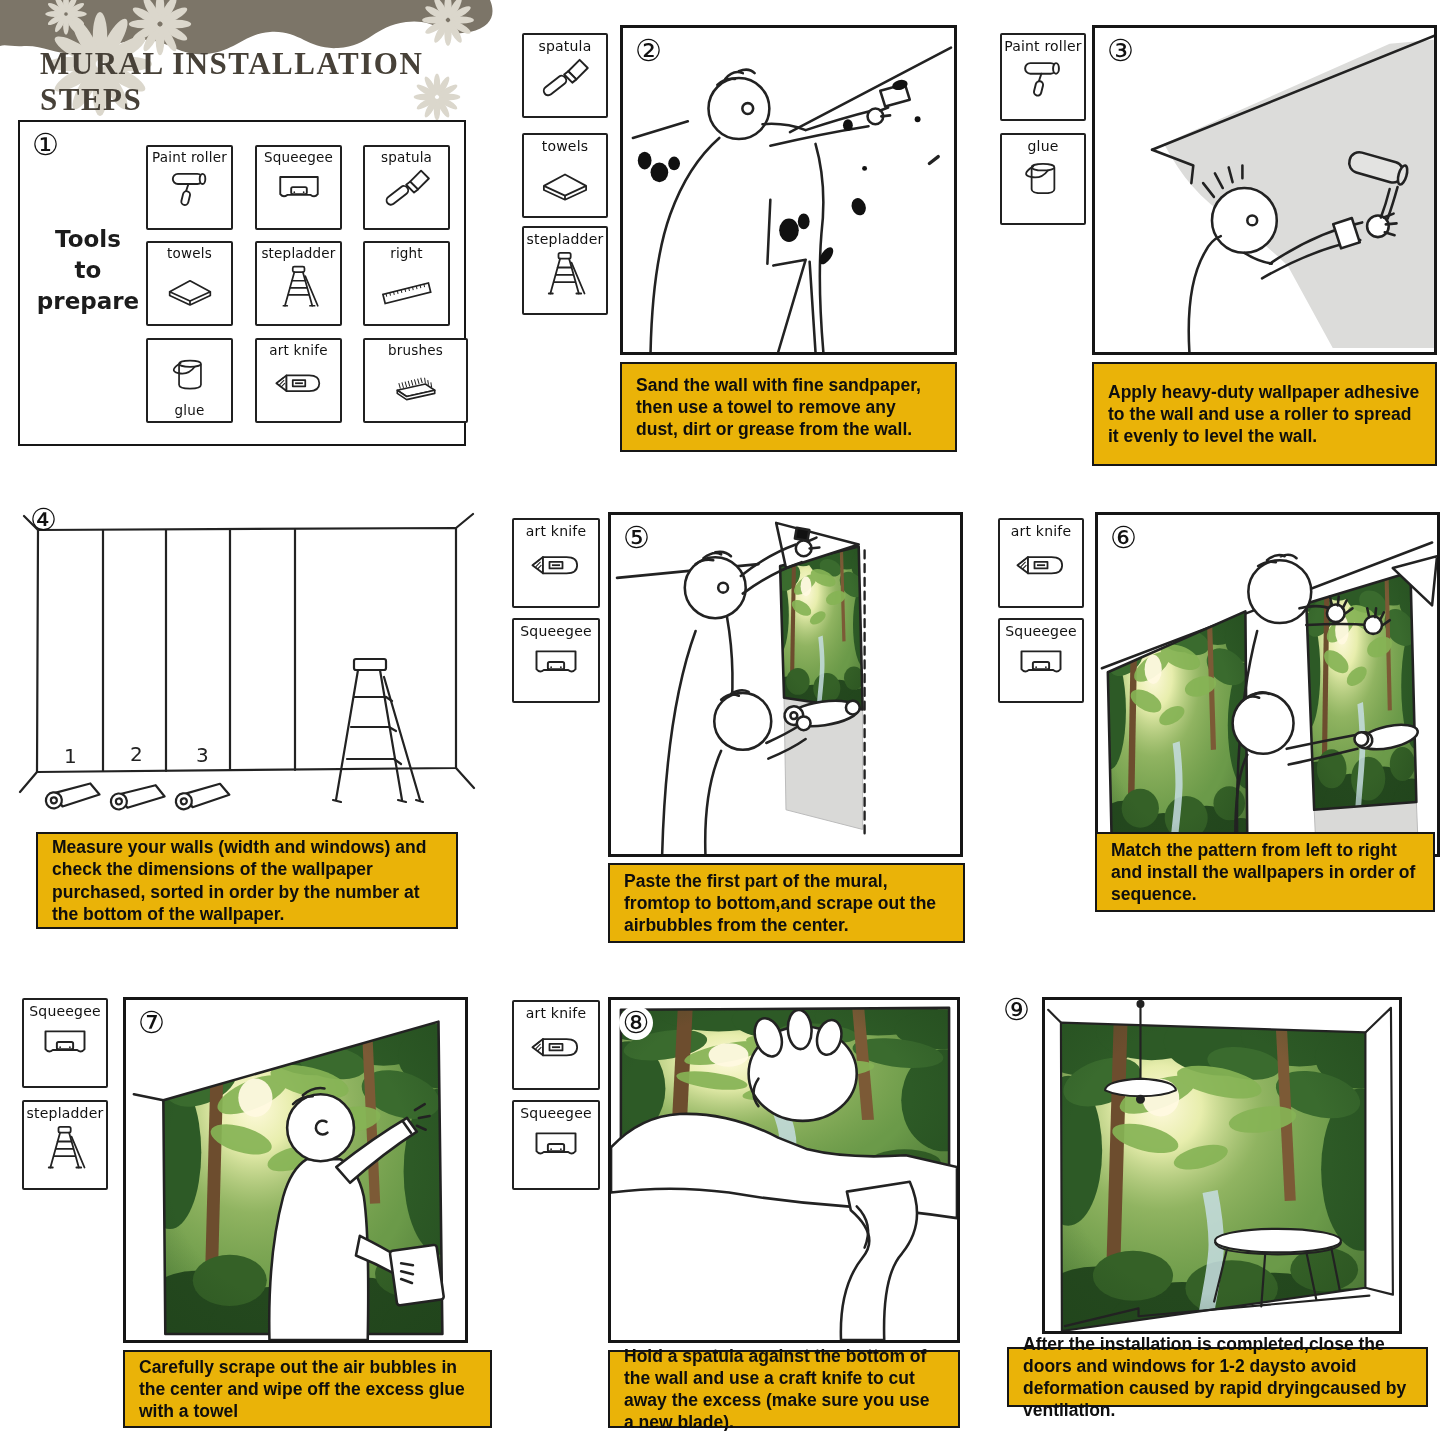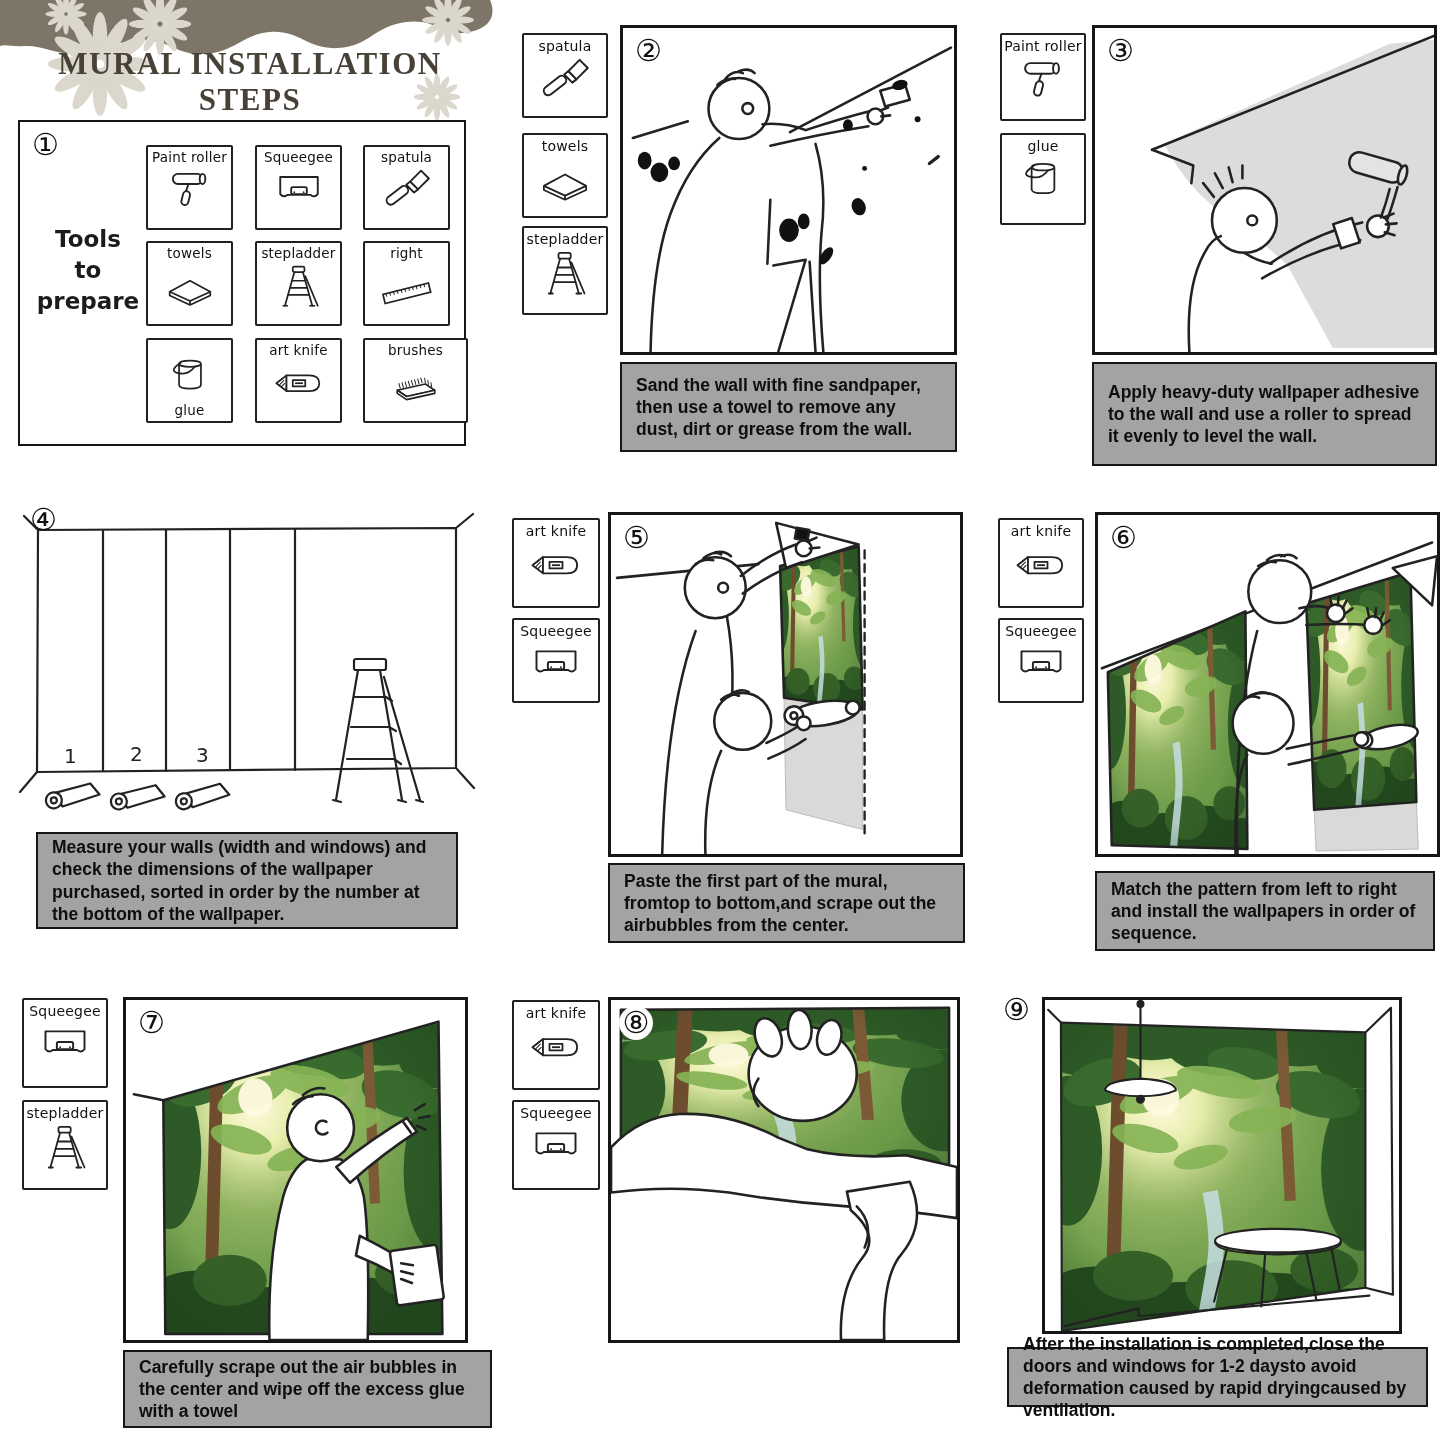--- a/index.html
+++ b/index.html
@@ -1,41 +1,41 @@
 <!DOCTYPE html>
 <html><head>
 <meta charset="utf-8">
 <style>
   html,body{margin:0;padding:0;background:#fff;}
   .stage{position:relative;width:1445px;height:1431px;background:#fff;overflow:hidden;
          font-family:"DejaVu Sans",sans-serif;color:#111;}
   .abs{position:absolute;}
   .frame{position:absolute;border:3px solid #161616;background:#fff;box-sizing:border-box;}
   .frame > svg{position:absolute;left:0;top:0;width:100%;height:100%;}
-  .caption{position:absolute;border:2.5px solid #161616;background:#a3a3a3;box-sizing:border-box;
+  .caption{position:absolute;border:2.5px solid #161616;background:#eab308;box-sizing:border-box;
            display:flex;align-items:center;padding:6px 14px;
            font-family:"Liberation Sans",sans-serif;font-weight:bold;font-size:17.5px;
            line-height:1.27;color:#0e0e0e;}
   .chip{position:absolute;border:2.2px solid #202020;background:#fff;box-sizing:border-box;
         display:flex;flex-direction:column;align-items:center;padding-top:3px;border-radius:2px;}
   .chip-label{font-size:14px;letter-spacing:.2px;white-space:nowrap;}
   .chip-icon{width:52px;height:52px;flex:0 0 auto;margin-top:1px;}
   .stepnum{position:absolute;font-size:30px;line-height:1;color:#111;z-index:5;}
   .stepnum.badge{background:#fff;border-radius:50%;width:34px;height:34px;
                  display:flex;align-items:center;justify-content:center;}
   .tools-box{position:absolute;border:2.5px solid #161616;background:#fff;box-sizing:border-box;}
   .toolcell{position:absolute;border:2.2px solid #202020;background:#fff;box-sizing:border-box;
             display:flex;flex-direction:column;align-items:center;padding-top:2px;border-radius:2px;}
   .toolcell.rev{flex-direction:column-reverse;padding-bottom:3px;}
   .toolcell .chip-label{font-size:13.5px;}
   .toolcell .chip-icon{width:50px;height:50px;}
   .tools-heading{position:absolute;text-align:center;font-weight:bold;font-size:23px;
                  color:#1c1c1c;line-height:1.35;}
   .page-title{position:absolute;font-family:"Liberation Serif",serif;font-weight:bold;
-              font-size:31px;letter-spacing:1.5px;color:#474138;text-align:center;z-index:3;}
+              font-size:31px;letter-spacing:1.5px;color:#474138;text-align:left;z-index:3;}
   .sketch{stroke:#222;stroke-width:2.6;fill:none;stroke-linecap:round;stroke-linejoin:round;}
   .wallnum{font-family:"DejaVu Sans",sans-serif;font-size:20px;fill:#222;stroke:none;}
 </style>
 </head>
 <body>
 
 <svg width="0" height="0" style="position:absolute" aria-hidden="true">
 <defs>
   <g id="petal-burst">
     <ellipse cx="0" cy="-7" rx="1.8" ry="6"></ellipse>
@@ -509,21 +509,21 @@
         <g transform="translate(296,226) rotate(-12)">
           <ellipse cx="0" cy="0" rx="30" ry="11" fill="#fff"></ellipse>
           <circle cx="-25" cy="-2" r="8" fill="#fff"></circle>
             <circle cx="-25" cy="-2" r="3"></circle>
         </g>
         <circle cx="268" cy="228" r="7" fill="#fff"></circle>
       </g>
     </svg>
     <div class="stepnum" style="left:12px;top:8px">⑥</div>
   </div>
-  <div class="caption" style="left:1095px;top:871px;width:340px;height:80px">
+  <div class="caption" style="left:1095px;top:832px;width:340px;height:80px">
     <div>Match the pattern from left to right and install the wallpapers in order of sequence.</div>
   </div>
 
   <div class="chip" style="left:22px;top:998px;width:86px;height:90px">
     <div class="chip-label">Squeegee</div>
     <svg class="chip-icon">
         <use href="#sym-squeegee"></use>
       </svg>
   </div>
   <div class="chip" style="left:22px;top:1100px;width:86px;height:90px">
@@ -594,20 +594,23 @@
         <ellipse cx="160" cy="38" rx="13" ry="20" fill="#fff" transform="rotate(-18 160 38)"></ellipse>
         <ellipse cx="192" cy="30" rx="12" ry="20" fill="#fff" transform="rotate(-4 192 30)"></ellipse>
         <ellipse cx="222" cy="38" rx="12" ry="18" fill="#fff" transform="rotate(14 222 38)"></ellipse>
         <path d="M150 80 Q140 95 150 108"></path>
         <path d="M240 195 L304 185 Q322 226 296 258 Q276 280 278 346 L234 346 Q232 292 256 262 Q274 240 244 214 Z" fill="#fff"></path>
         <path d="M250 210 Q268 228 258 252"></path>
       </g>
     </svg>
     <div class="stepnum badge" style="left:8px;top:6px">⑧</div>
   </div>
+  <div class="caption" style="left:608px;top:1350px;width:352px;height:78px">
+    <div>Hold a spatula against the bottom of the wall and use a craft knife to cut away the excess (make sure you use a new blade).</div>
+  </div>
 
   <div class="stepnum" style="left:1003px;top:995px">⑨</div>
   <div class="frame" style="left:1042px;top:997px;width:360px;height:337px">
     <svg viewBox="0 0 360 337">
       <defs>
           <clipPath id="clip9">
             <polygon points="16,23 326,33 326,293 17,337"></polygon>
           </clipPath>
         </defs>
       <g clip-path="url(#clip9)">

